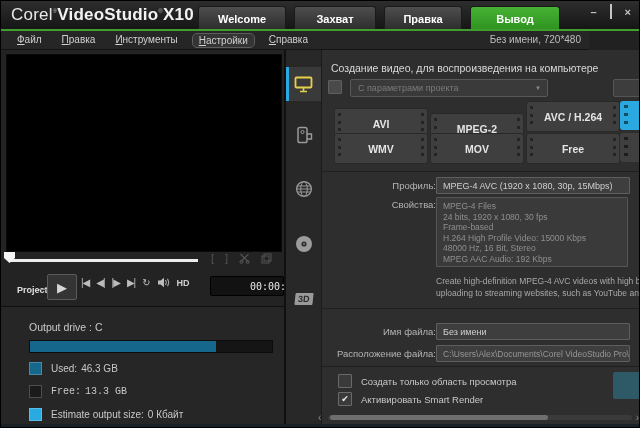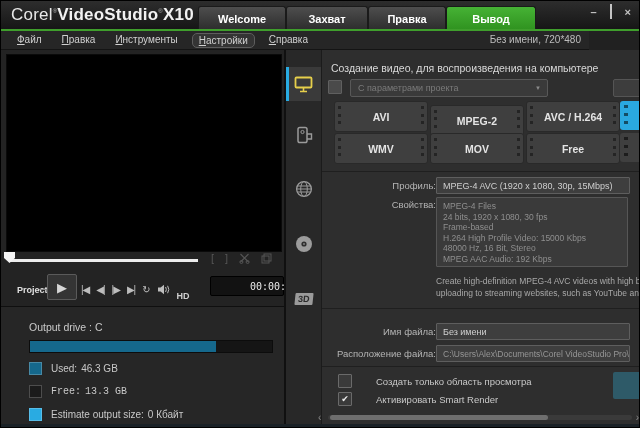--- a/index.html
+++ b/index.html
@@ -8,21 +8,21 @@
        border:1px solid #000;box-sizing:border-box;}
 
   
   .titlebar{position:absolute;left:0;top:0;width:640px;height:28px;
             background:linear-gradient(#2d2d2d,#161616);}
   .green-line{position:absolute;left:0;top:28px;width:640px;height:2px;background:#3f9e2c;}
   .logo{position:absolute;left:10px;top:4px;font-size:17px;color:#f2f2f2;letter-spacing:.2px;white-space:nowrap;}
   .logo .lt{font-weight:300;color:#e8e8e8;}
   .logo .bd{font-weight:bold;}
   .logo sup{font-size:6px;color:#bbb;}
-  .tabs{position:absolute;left:197px;top:5px;height:23px;display:flex;gap:0;}
+  .tabs{position:absolute;left:197px;top:5px;height:23px;display:flex;gap:8px;}
   .tab{height:23px;display:flex;align-items:center;justify-content:center;
        background:linear-gradient(#4e4e4e,#2c2c2c);color:#fff;font-size:11px;font-weight:bold;
        border:1px solid #1a1a1a;border-bottom:none;border-radius:3px 3px 0 0;}
   .tab.t0{width:86px;}.tab.t1{width:80px;}.tab.t2{width:76px;}.tab.t3{width:88px;}
   .tab.active{background:linear-gradient(#46b235,#2f921f);}
   .winbtns{position:absolute;right:10px;top:6px;display:flex;gap:13px;align-items:center;}
   .winbtn{color:#c4c4c4;font-size:11px;line-height:10px;cursor:default;font-weight:bold;}
   .maxbox{width:8px;height:7px;border:1px solid #c4c4c4;border-top:2px solid #c4c4c4;}
 
   
@@ -42,21 +42,21 @@
                 clip-path:polygon(0 0,100% 0,100% 55%,50% 100%,0 55%);}
   .trim-row{position:absolute;left:210px;top:202px;display:flex;gap:11px;align-items:center;color:#555;font-size:11px;}
   .transport{position:absolute;left:0;top:222px;width:283px;height:28px;}
   .proj-lbl{position:absolute;left:16px;top:13px;font-size:9px;font-weight:bold;color:#e0e0e0;}
   .proj-dash{position:absolute;left:38px;top:17px;width:7px;height:1px;background:#888;}
   .play-btn{position:absolute;left:46px;top:2px;width:28px;height:24px;background:#343434;
             border:1px solid #5a5a5a;border-radius:2px;display:flex;align-items:center;justify-content:center;
             color:#d6d6d6;font-size:13px;}
   .t-icons{position:absolute;left:80px;top:5px;display:flex;gap:7px;align-items:center;color:#bdbdbd;font-size:10px;}
   .t-ic{letter-spacing:-1px;white-space:nowrap;}
-  .hd{font-size:9px;font-weight:bold;color:#cfcfcf;letter-spacing:0;margin-top:14px;}
+  .hd{font-size:9px;font-weight:bold;color:#cfcfcf;letter-spacing:0;}
   .timecode{position:absolute;left:209px;top:4px;width:72px;height:18px;background:#121212;
             border:1px solid #000;border-radius:2px;display:flex;align-items:center;}
   .tc-digits{flex:1;text-align:center;font-family:"DejaVu Sans Mono",monospace;font-size:10px;color:#eaeaea;margin-left:39px;}
   .tc-spin{display:flex;flex-direction:column;margin-right:2px;color:#9a9a9a;font-size:5px;line-height:5px;}
   .lp-div{position:absolute;left:0;top:256px;width:283px;height:1px;background:#0f0f0f;}
 
   
   .out-panel{position:absolute;left:0;top:257px;width:283px;height:122px;background:#262626;}
   .out-title{position:absolute;left:28px;top:14px;font-size:10.5px;color:#cacaca;}
   .out-bar{position:absolute;left:28px;top:33px;width:242px;height:11px;background:#151515;border:1px solid #0c0c0c;}
@@ -92,21 +92,21 @@
   .top-partial{position:absolute;left:327px;top:29px;width:30px;height:16px;background:#3d3d3d;
                border:1px solid #555;border-radius:2px;}
 
   .fmt-grid{position:absolute;left:48px;top:51px;width:290px;}
   .fmt{position:absolute;width:92px;height:29px;background:#3f3f3f;border:1px solid #292929;border-radius:3px;
        display:flex;align-items:center;justify-content:center;font-size:10.5px;font-weight:bold;color:#e4e4e4;}
   .fmt::before,.fmt::after{content:"";position:absolute;top:4px;bottom:4px;width:3px;
        background:repeating-linear-gradient(to bottom,#242424 0 3px,transparent 3px 7.5px);}
   .fmt::before{left:3px;}
   .fmt::after{right:3px;}
-  .f0{left:0;top:0;text-align:center;}.f1{left:96px;top:4px;}.f2{left:192px;top:0;}
+  .f0{left:0;top:7px;text-align:center;}.f1{left:96px;top:12px;}.f2{left:192px;top:0;}
   .f3{left:0;top:32px;}.f4{left:96px;top:32px;}.f5{left:192px;top:32px;}
   .strip{position:absolute;width:22px;height:29px;border-radius:3px 0 0 3px;}
   .strip::before{content:"";position:absolute;left:4px;top:4px;bottom:4px;width:4px;
        background:repeating-linear-gradient(to bottom,rgba(0,0,0,.55) 0 3.5px,transparent 3.5px 8px);}
   .strip.blue{left:334px;top:51px;background:#2aa8e0;}
   .strip.gray{left:334px;top:83px;background:#3f3f3f;}
 
   .rdiv{position:absolute;left:36px;width:319px;height:1px;background:#1f1f1f;}
   .rd1{top:121px;}.rd2{top:258px;}.rd3{top:316px;}
 
@@ -122,21 +122,21 @@
   .props{position:absolute;left:150px;top:147px;width:192px;height:70px;background:#3a3a3a;
          border:1px solid #565656;border-radius:1px;padding:3px 6px;box-sizing:border-box;overflow:hidden;}
   .props div{font-size:8.5px;line-height:10.5px;color:#8f8f8f;white-space:nowrap;}
   .descr{position:absolute;left:150px;top:226px;width:206px;overflow:hidden;}
   .descr div{font-size:8.5px;line-height:11.5px;color:#a8a8a8;white-space:nowrap;}
   .lab-name{left:42px;top:276px;}
   .fld-name{top:273px;}
   .lab-loc{left:22px;top:298px;}
   .fld-loc{top:295px;}
 
-  .opt-row{position:absolute;left:52px;display:flex;align-items:center;gap:24px;}
+  .opt-row{position:absolute;left:52px;display:flex;align-items:center;gap:9px;}
   .op0{top:324px;}.op1{top:342px;}
   .opt-lbl{font-size:9.5px;color:#c9c9c9;white-space:nowrap;}
   .teal-partial{position:absolute;left:327px;top:322px;width:30px;height:27px;background:#2e5a68;border-radius:2px;}
 
   .hscroll{position:absolute;left:36px;top:362px;width:319px;height:12px;}
   .hs-arrow{position:absolute;top:0;font-size:10px;color:#8a8a8a;line-height:12px;}
   .hs-l{left:-4px;}
   .hs-r{right:2px;}
   .hs-track{position:absolute;left:6px;top:3px;width:304px;height:5px;background:#3a3a3a;border-radius:3px;}
   .hs-thumb{position:absolute;left:2px;top:0;width:218px;height:5px;background:#6e6e6e;border-radius:3px;}

